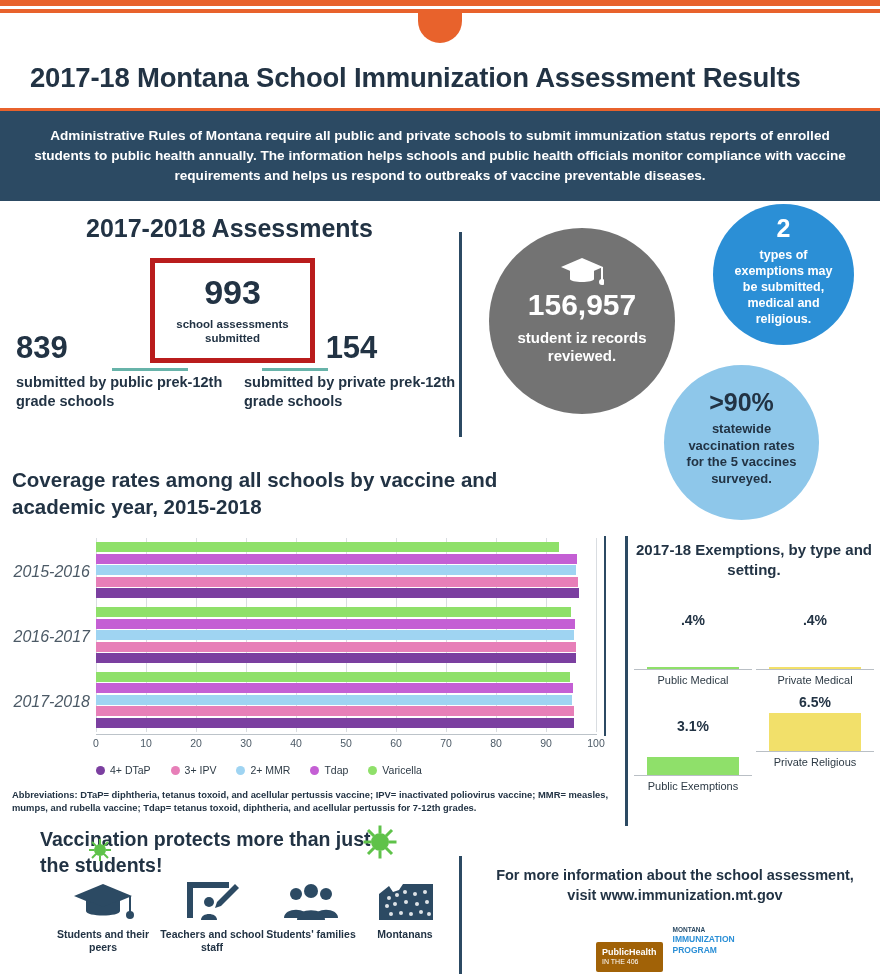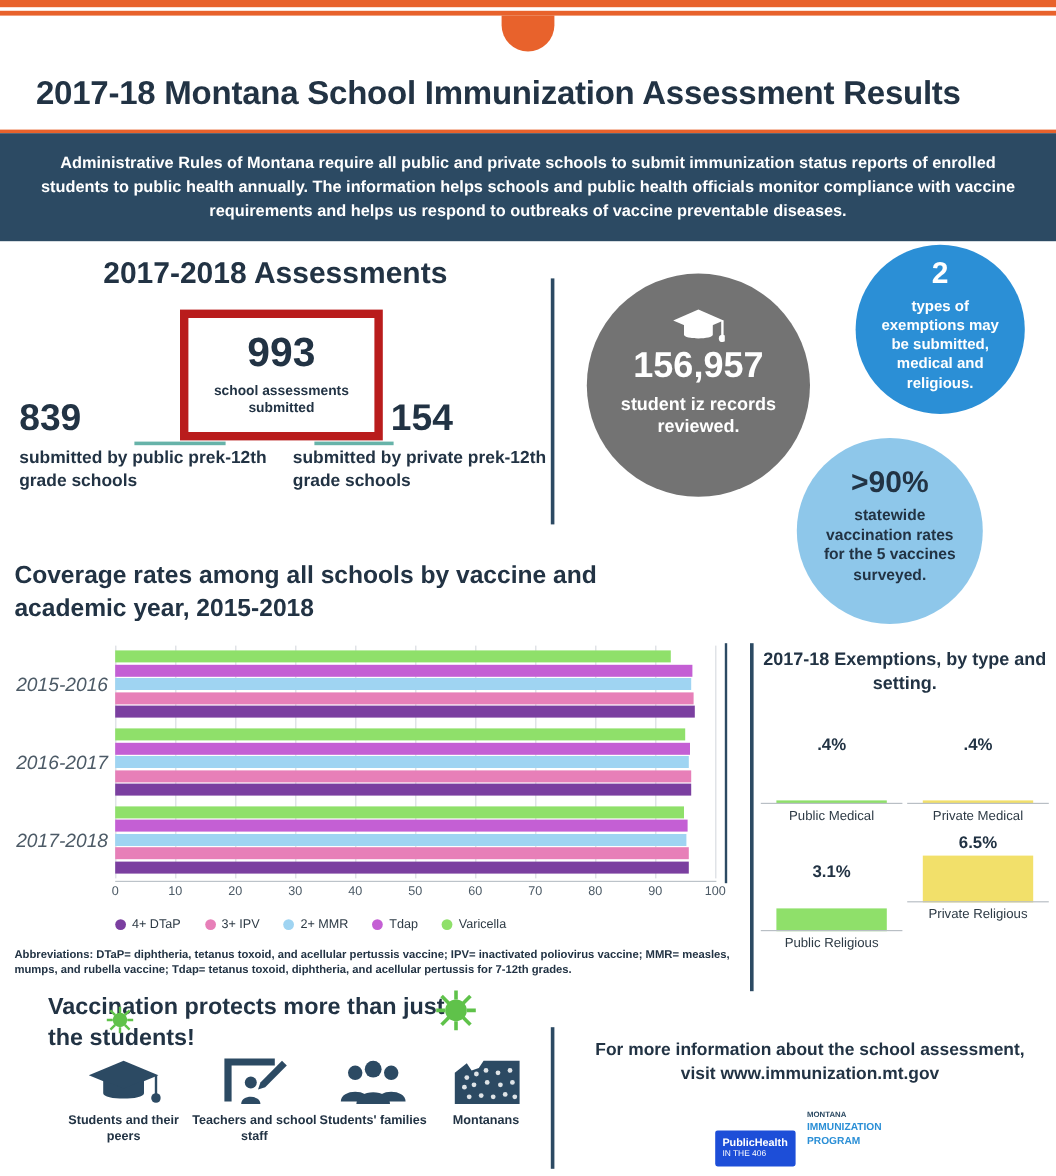--- a/index.html
+++ b/index.html
@@ -34,21 +34,21 @@
   .intro p{
     margin:0;width:820px;text-align:center;font-size:13.6px;line-height:1.47;font-weight:bold;
   }
 
   
   .assess-title{
     position:absolute;top:214px;left:86px;font-size:25px;font-weight:bold;color:#223344;
   }
   .box993{
     position:absolute;top:258px;left:150px;width:155px;height:95px;
-    border:7px solid #b91c1c;background:#ffffff;
+    border:5px solid #b91c1c;background:#ffffff;
     text-align:center;
   }
   .box993 .num{font-size:34px;font-weight:bold;color:#223344;margin-top:12px;line-height:1;}
   .box993 .cap{font-size:11.5px;font-weight:bold;color:#223344;margin-top:8px;line-height:1.25;}
   .leader-left{position:absolute;top:368px;left:112px;width:76px;height:3px;background:#67b3a9;}
   .leader-right{position:absolute;top:368px;left:262px;width:66px;height:3px;background:#67b3a9;}
 
   .stat839{position:absolute;top:332px;left:16px;width:210px;}
   .stat839 .num{font-size:31px;font-weight:bold;color:#223344;line-height:1;}
   .stat839 .cap{font-size:14.5px;font-weight:bold;color:#223344;line-height:1.3;margin-top:10px;}
@@ -132,21 +132,21 @@
   .icon-glyph{height:46px;display:flex;align-items:flex-end;justify-content:center;}
 
   .vdiv3{position:absolute;top:856px;left:459px;width:3px;height:118px;background:#2c4a63;}
 
   .info{
     position:absolute;top:866px;left:480px;width:390px;text-align:center;
     font-size:14.5px;font-weight:bold;color:#223344;line-height:1.35;
   }
   .logos{position:absolute;top:920px;left:596px;width:170px;height:42px;display:flex;align-items:center;gap:10px;}
   .logo-ph{
-    background:#1d4ed8;color:#ffffff;font-size:9px;font-weight:bold;
+    background:#a16207;color:#ffffff;font-size:9px;font-weight:bold;
     padding:6px 6px;line-height:1.1;border-radius:2px;text-align:left;margin-top:32px;
   }
   .logo-ph .l2{font-size:7px;font-weight:normal;}
   .logo-imm{font-size:6.5px;color:#2c4a63;line-height:1.25;text-align:left;font-weight:bold;}
   .logo-imm .big{font-size:8.5px;color:#2b8fd6;}
 </style>
 </head>
 <body>
 
 <div class="topbar1"></div>
@@ -301,21 +301,21 @@
         <div class="ex-base"></div>
       </div>
       <div class="ex-lbl">Private Medical</div>
     </div>
     <div class="ex-cell" style="left: 0px; top: 82px; margin-top: 24px;">
       <div class="ex-val">3.1%</div>
       <div class="ex-barzone">
         <div class="ex-bar" style="height: 18.6px; background: rgb(143, 224, 106);"></div>
         <div class="ex-base"></div>
       </div>
-      <div class="ex-lbl">Public Religious</div>
+      <div class="ex-lbl">Public Exemptions</div>
     </div>
     <div class="ex-cell" style="left: 122px; top: 82px;">
       <div class="ex-val">6.5%</div>
       <div class="ex-barzone">
         <div class="ex-bar" style="height: 39px; background: rgb(242, 224, 106);"></div>
         <div class="ex-base"></div>
       </div>
       <div class="ex-lbl">Private Religious</div>
     </div>
   </div>

